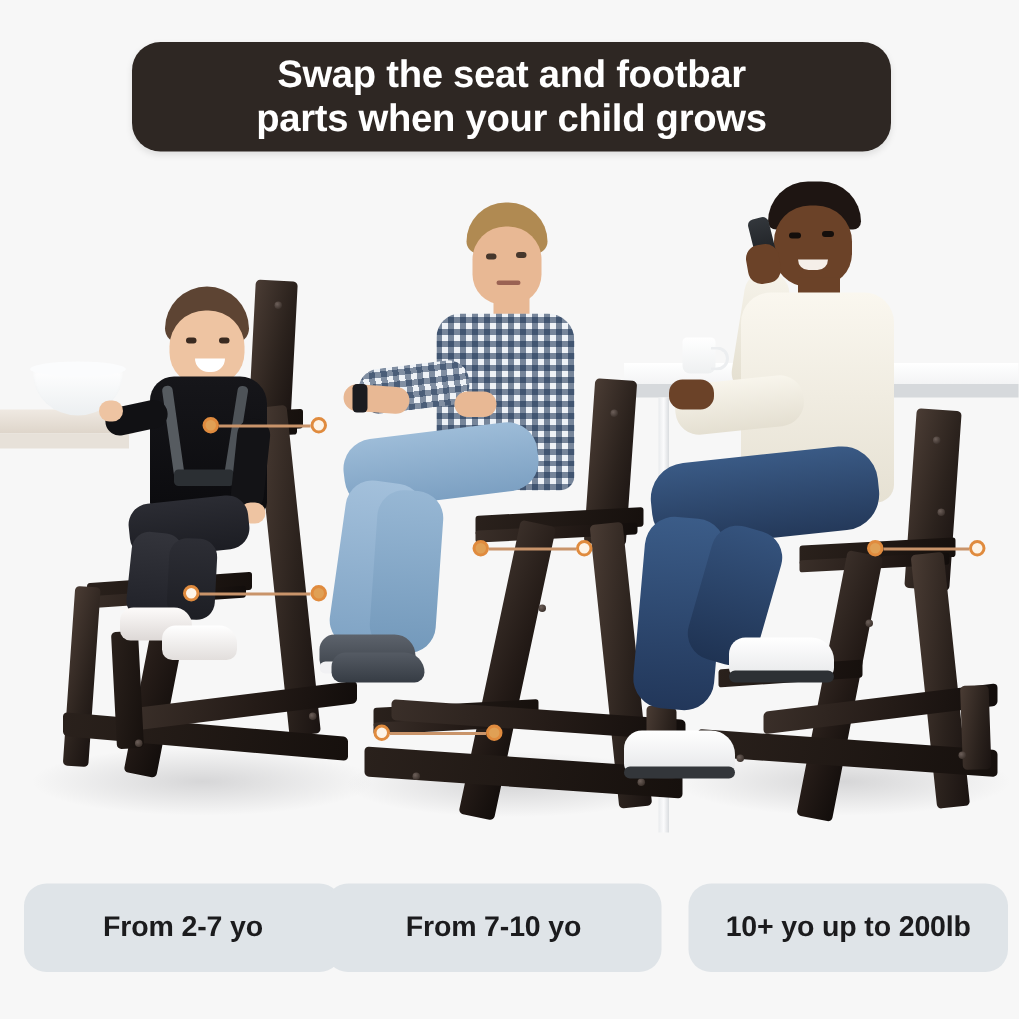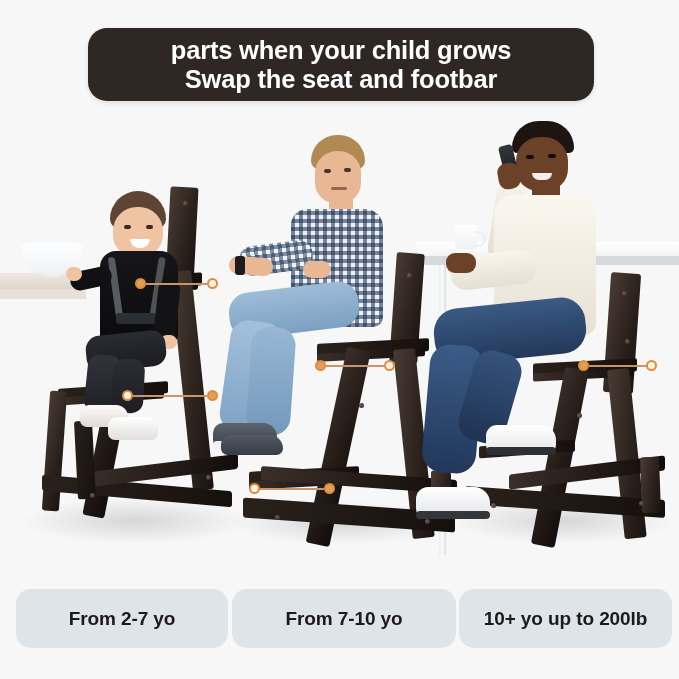--- a/index.html
+++ b/index.html
@@ -108,32 +108,32 @@
   }
 
   
   .captions{position:absolute;left:0;top:589px;width:679px;height:60px;}
   .cap{
     position:absolute;top:0;height:59px;background:#dfe4e8;border-radius:15px;
     display:flex;align-items:center;justify-content:center;
   }
   .cap span{color:#1b1b1d;font-size:19px;font-weight:700;letter-spacing:-.1px;}
   .cap0{left:16px;width:212px;}
-  .cap1{left:232px;width:224px;}
+  .cap1{left:217px;width:224px;}
   .cap2{left:459px;width:213px;}
 </style>
 </head>
 <body>
 
 <div class="stage">
 
   <div class="banner">
     <div class="banner-text">
+      <span>Swap the seat and footbar</span>
       <span>parts when your child grows</span>
-      <span>Swap the seat and footbar</span>
     </div>
   </div>
 
   <div class="scene">
 
     <div class="shadow-floor" style="left:20px;top:395px;width:230px;height:46px;"></div>
     <div class="shadow-floor" style="left:230px;top:398px;width:220px;height:44px;"></div>
     <div class="shadow-floor" style="left:450px;top:395px;width:225px;height:46px;"></div>
 
     <div class="counter"></div>

